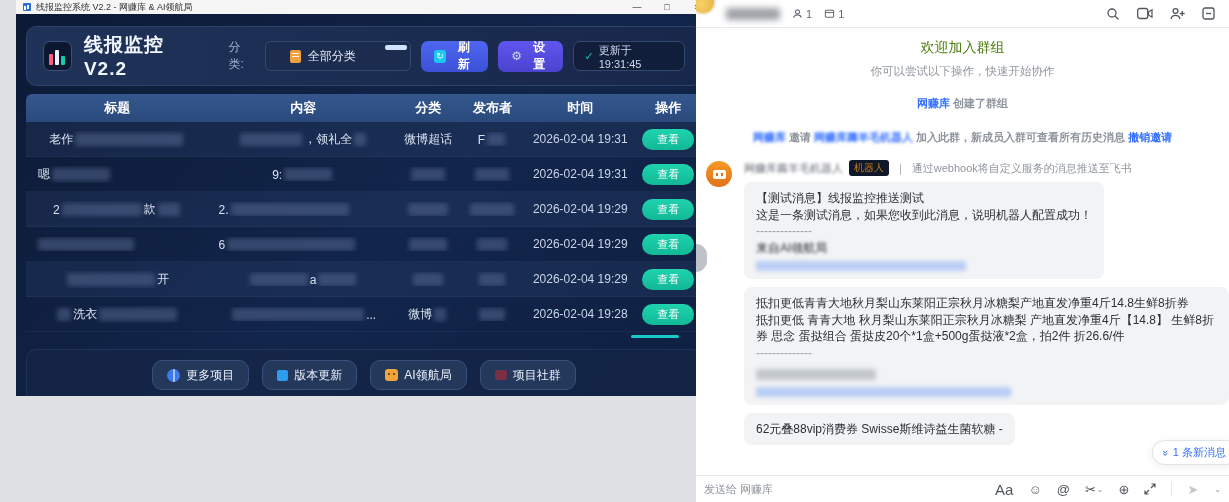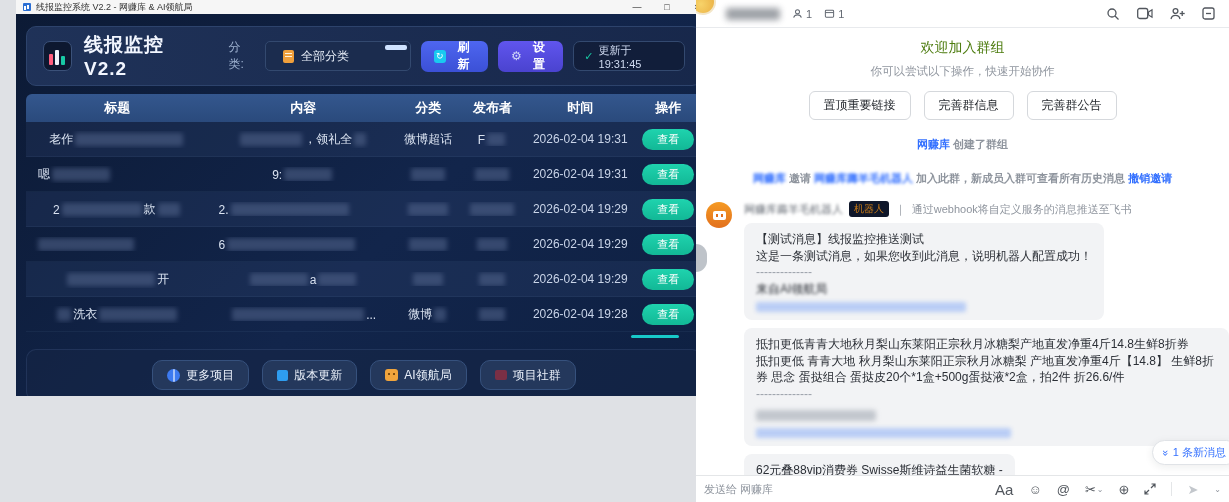--- a/index.html
+++ b/index.html
@@ -16,21 +16,21 @@
 
   .hdr-card { height:60px; background:linear-gradient(90deg,rgba(32,51,90,.95),rgba(24,40,75,.92)); border:1px solid #2d436c; border-radius:10px; display:flex; align-items:center; padding:0 16px; gap:10px; }
   .logo { width:30px; height:30px; border-radius:7px; background:#0d1830; border:1px solid #3b5179; display:flex; align-items:flex-end; justify-content:center; gap:2px; padding-bottom:5px; }
   .logo i { display:block; width:4px; border-radius:1px; }
   .logo i.b1 { height:11px; background:#ff5d7e; }
   .logo i.b2 { height:15px; background:#eef2fa; }
   .logo i.b3 { height:9px;  background:#18c9a5; }
   .app-title { font-size:19px; font-weight:bold; color:#f2f6ff; letter-spacing:1px; margin-left:2px; }
   .hdr-spacer { flex:1; }
   .cat-label { font-size:12px; color:#9fb3d1; }
-  .select { position:relative; width:150px; height:30px; background:#1b2c4e; border:1px solid #33496f; border-radius:5px; display:flex; align-items:center; gap:7px; padding:0 17px; color:#e9eff9; font-size:12px; }
+  .select { position:relative; width:150px; height:30px; background:#1b2c4e; border:1px solid #33496f; border-radius:5px; display:flex; align-items:center; gap:7px; padding:0 24px; color:#e9eff9; font-size:12px; }
   .doc-ico { width:11px; height:13px; background:#f0a03c; border-radius:2px; position:relative; flex:none; }
   .doc-ico::after { content:""; position:absolute; left:2px; top:3px; width:7px; height:1.5px; background:#fff3df; box-shadow:0 3px 0 #fff3df; }
   .select .scroll-dash { position:absolute; right:3px; top:3px; width:22px; height:5px; border-radius:2px; background:#cfe3ff; }
   .btn { border:none; cursor:pointer; display:flex; align-items:center; gap:6px; color:#fff; font-size:12px; font-weight:bold; border-radius:7px; height:31px; padding:0 13px; font-family:"Liberation Sans",sans-serif; }
   .btn-refresh { background:linear-gradient(180deg,#4e66f0,#3b50d6); }
   .btn-refresh .ri { width:13px; height:13px; background:#19c9f0; border-radius:3px; color:#fff; font-size:9px; line-height:13px; text-align:center; font-weight:normal; }
   .btn-settings { background:linear-gradient(180deg,#6055ee,#4a43cf); }
   .btn-settings .gi { color:#cfd6f8; font-size:12px; font-weight:normal; }
   .badge-updated { height:30px; border:1px solid #33496f; border-radius:7px; background:rgba(13,24,46,.6); color:#cfdaf0; font-size:11px; display:flex; align-items:center; gap:5px; padding:0 10px; }
   .badge-updated .chk { color:#19c9a5; }
@@ -282,25 +282,20 @@
         </svg>
     </span>
   </div>
 
   <div class="chat-body">
     <span class="side-handle"></span>
 
     <div class="welcome">
       <div class="welcome-title">欢迎加入群组</div>
       <div class="welcome-sub">你可以尝试以下操作，快速开始协作</div>
-      <div class="welcome-actions">
-        <button class="w-btn">置顶重要链接</button>
-        <button class="w-btn">完善群信息</button>
-        <button class="w-btn">完善群公告</button>
-      </div>
     </div>
 
     <div class="sysline sys1">
       <span class="lnk">网赚库</span>
       <span>创建了群组</span>
     </div>
 
     <div class="sysline sys2">
       <span class="lnk lnk-blur">网赚库</span>
       <span>邀请</span>

